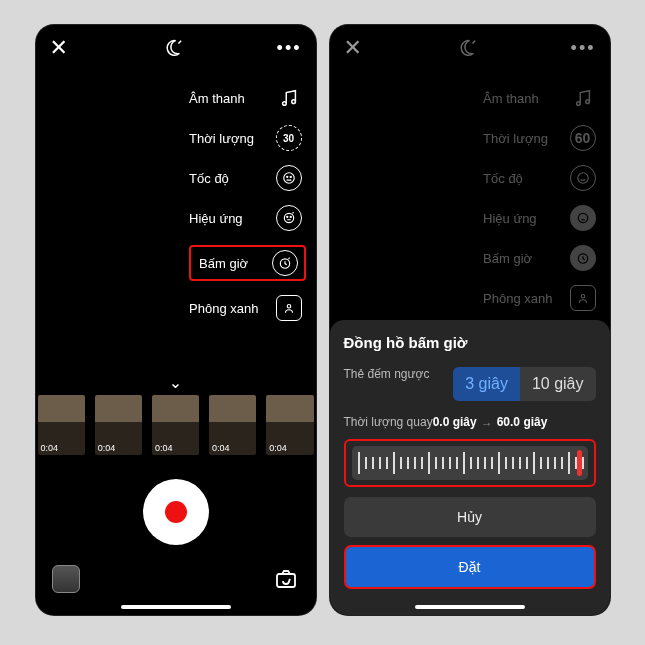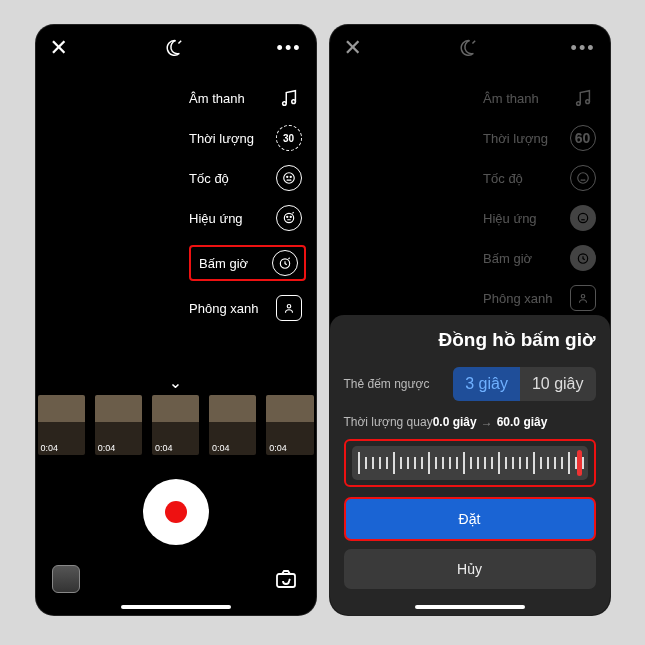--- a/index.html
+++ b/index.html
@@ -153,28 +153,27 @@
   
   .sheet {
     position:absolute;
     left:0; right:0; bottom:0;
     background:#262626;
     border-top-left-radius:14px;
     border-top-right-radius:14px;
     padding: 14px 14px 18px;
   }
   .sheet h3 {
-    text-align:right;
-    font-size:19px;
+    text-align:left;
+    font-size:15px;
     font-weight:600;
     margin-bottom:16px;
   }
   .sheet-row {
     display:flex;
-    align-items:center;
     justify-content:space-between;
     font-size:12px;
     color:#bbb;
     margin-bottom:14px;
   }
   .seg {
     display:flex;
     background:#3a3a3a;
     border-radius:6px;
     overflow:hidden;
@@ -491,20 +490,20 @@
               <div class="tick short"></div>
               <div class="tick short"></div>
               <div class="tick tall"></div>
               <div class="tick short"></div>
               <div class="tick short"></div>
             </div>
           <div class="handle"></div>
         </div>
       </div>
 
+      <div class="btn btn-secondary">Hủy</div>
       <div class="btn btn-primary">Đặt</div>
-      <div class="btn btn-secondary">Hủy</div>
     </div>
 
     <div class="home-ind"></div>
   </div>
 
 </div>
 
 </body></html>

